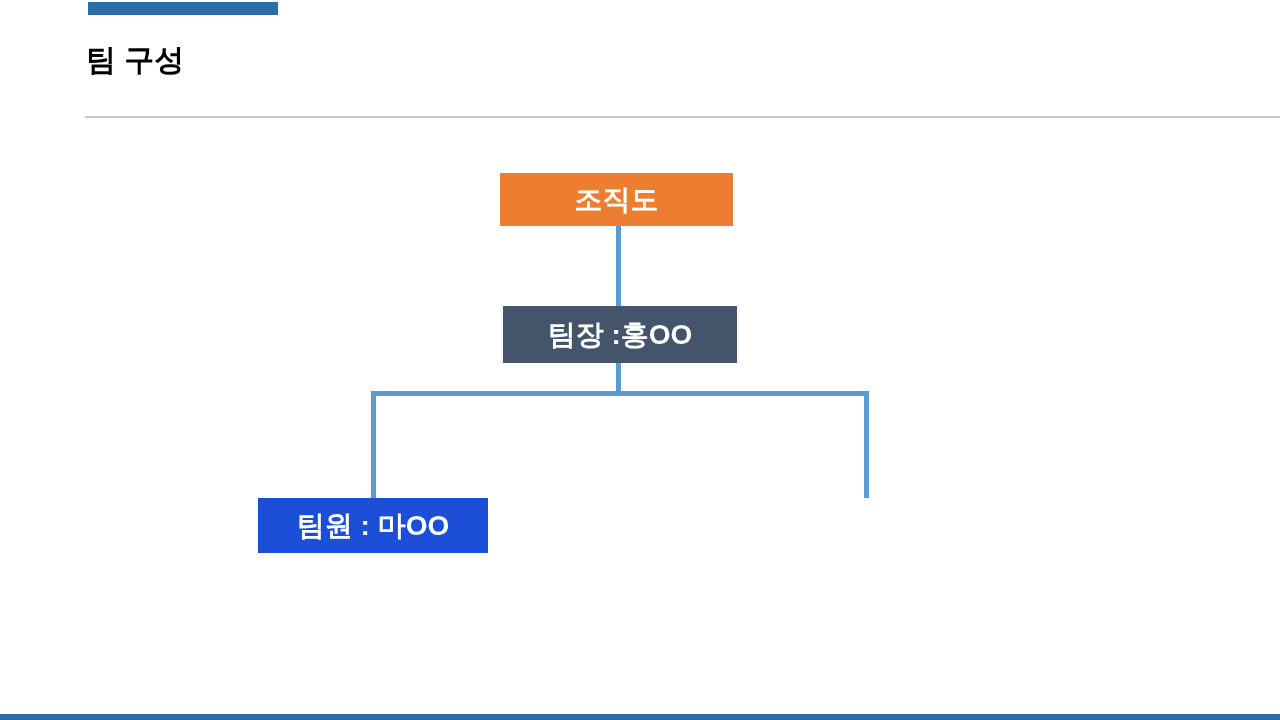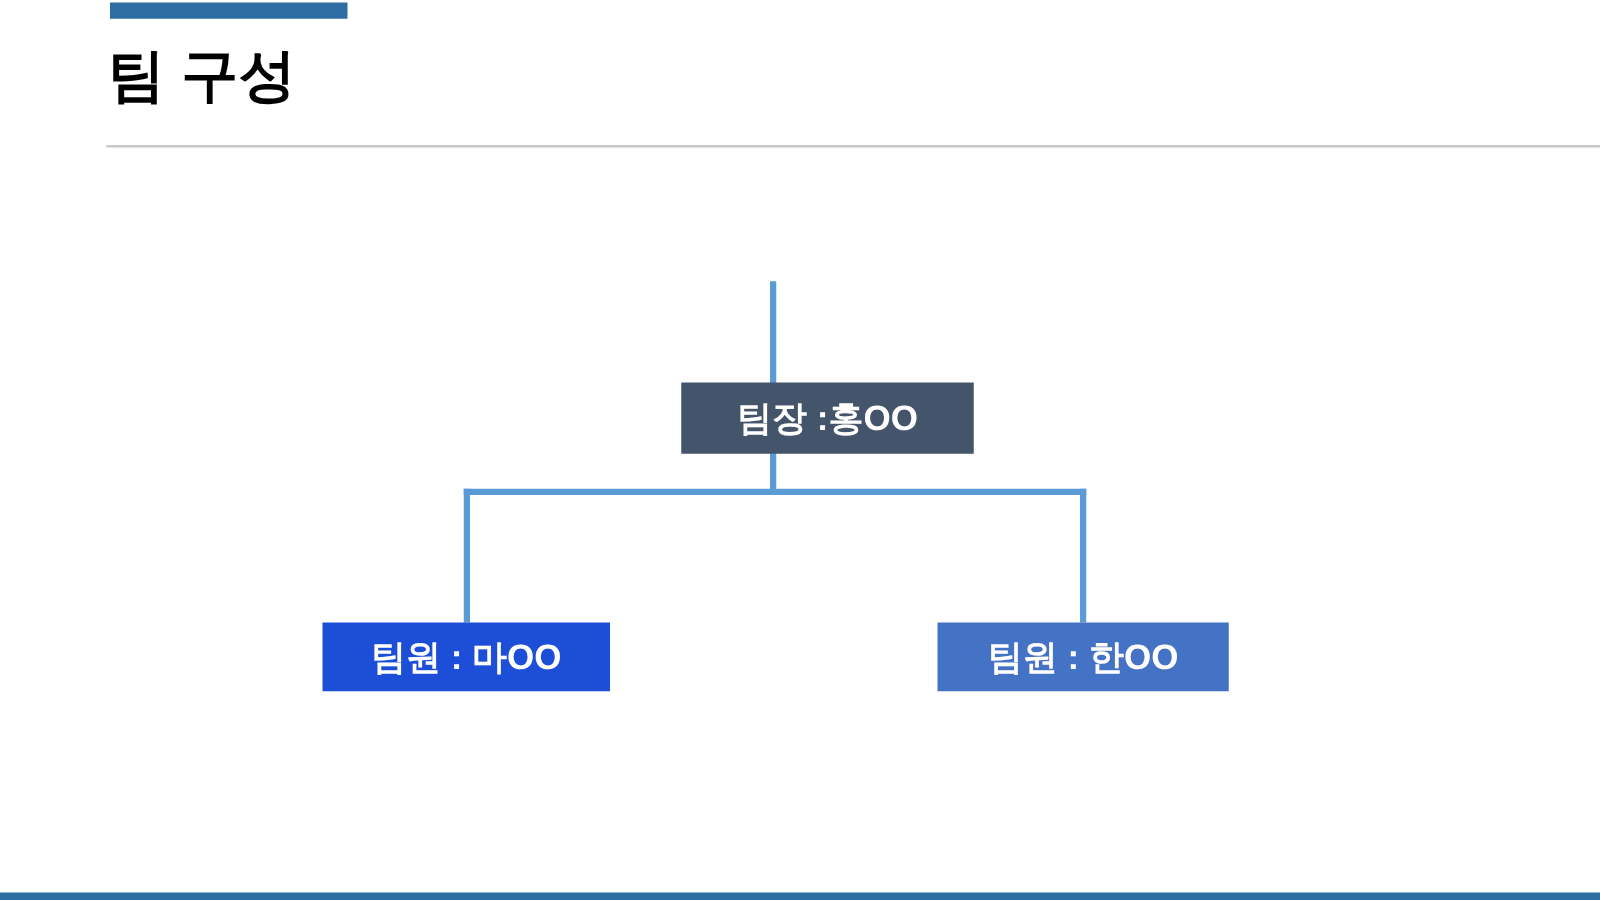--- a/index.html
+++ b/index.html
@@ -20,21 +20,21 @@
   .top-accent-bar {
     position: absolute;
     left: 88px; top: 2px;
     width: 190px; height: 13px;
     background: #2E6DA4;
   }
   .slide-title {
     position: absolute;
     left: 86px; top: 30px;
     width: 700px; height: 60px;
-    font-size: 46px;
+    font-size: 30px;
     font-weight: bold;
     color: #000000;
     letter-spacing: 0px;
     line-height: 60px;
     white-space: nowrap;
   }
   .title-divider {
     position: absolute;
     left: 85px; top: 116px;
     width: 1195px; height: 2px;
@@ -54,21 +54,20 @@
   }
   .node-root {
     left: 500px; top: 173px;
     width: 233px; height: 53px;
     background: #ED7D31;
   }
   .node-leader {
     left: 503px; top: 306px;
     width: 234px; height: 57px;
     background: #44546A;
-    margin-left: 42px;
   }
   .node-member-left {
     left: 258px; top: 498px;
     width: 230px; height: 55px;
     background: #1d4ed8;
   }
   .node-member-right {
     left: 750px; top: 498px;
     width: 233px; height: 55px;
     background: #4472C4;
@@ -101,22 +100,22 @@
   <div class="top-accent-bar"></div>
   <h1 class="slide-title">팀 구성</h1>
   <div class="title-divider"></div>
 
   <div class="connector conn-root-leader"></div>
   <div class="connector conn-leader-drop"></div>
   <div class="connector conn-branch-h"></div>
   <div class="connector conn-branch-left-v"></div>
   <div class="connector conn-branch-right-v"></div>
 
+  <div class="org-node node-root">조직도</div>
 
   <div class="org-node node-leader">팀장 :홍OO</div>
 
   <div class="org-node node-member-left">팀원 : 마OO</div>
 
-  <div class="org-node node-member-right">팀원 : 한OO</div>
 
   <div class="bottom-accent-bar"></div>
 
 </div>
 
 </body></html>

